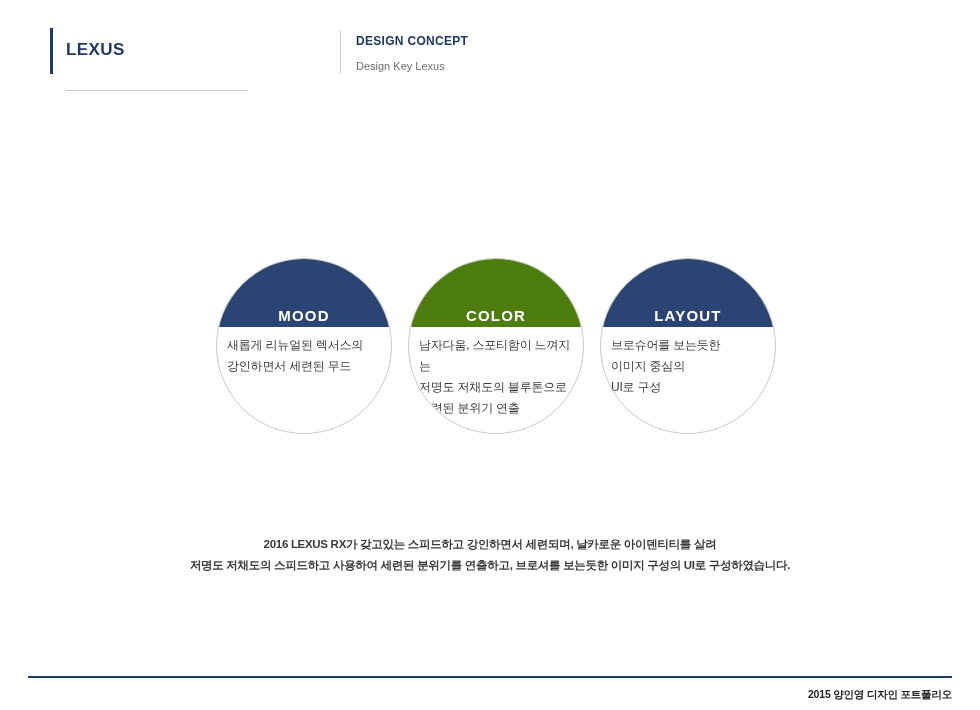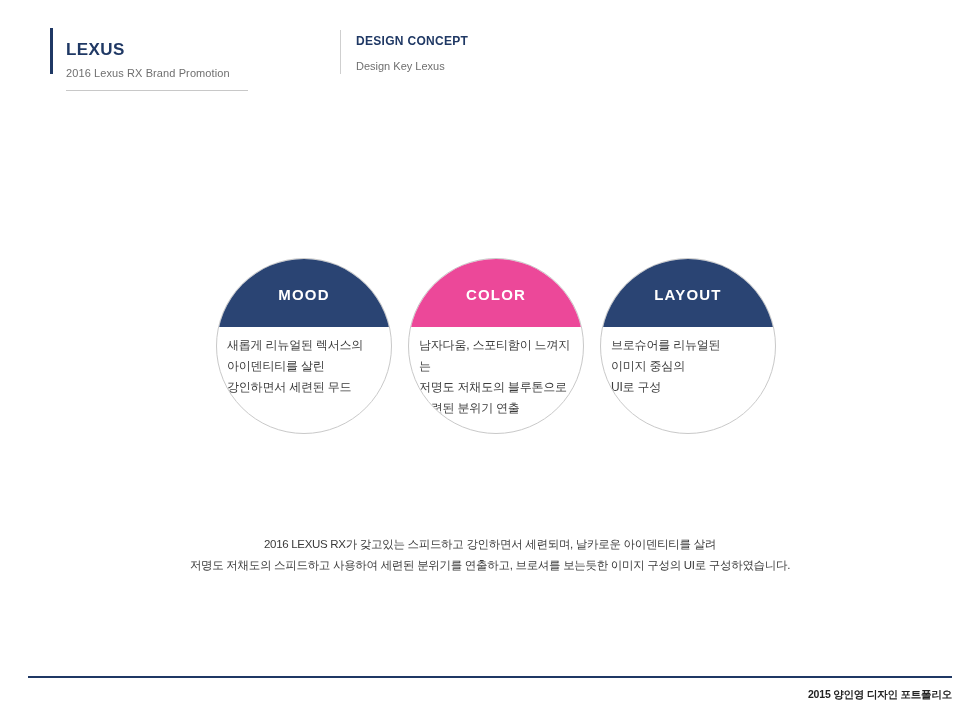--- a/index.html
+++ b/index.html
@@ -110,25 +110,25 @@
 
   .circle-cap {
     position: absolute;
     top: 0;
     left: 0;
     width: 174px;
     height: 68px;
     display: flex;
     align-items: flex-end;
     justify-content: center;
-    padding-bottom: 24px;
+    padding-bottom: 3px;
     box-sizing: border-box;
   }
   .cap-navy { background: #2a4473; }
-  .cap-gray { background: #ec4899; }
+  .cap-gray { background: #4d7c0f; }
   .circle-label {
     color: #ffffff;
     font-size: 15px;
     font-weight: bold;
     letter-spacing: 1.2px;
   }
   .circle-body {
     position: absolute;
     top: 76px;
     left: 10px;
@@ -144,20 +144,21 @@
   .description {
     position: absolute;
     top: 534px;
     left: 0;
     width: 980px;
     text-align: center;
     font-size: 11.5px;
     line-height: 21px;
     color: #3a3a3a;
     letter-spacing: -0.3px;
+    font-weight: bold;
   }
 
   
   .footer-rule {
     position: absolute;
     left: 28px;
     top: 676px;
     width: 924px;
     height: 2px;
     background: #1f3864;
@@ -172,60 +173,58 @@
     letter-spacing: -0.2px;
   }
 </style>
 </head>
 <body>
 
 <div class="header">
   <div class="header-rule"></div>
   <div class="brand-block">
     <div class="brand-title">LEXUS</div>
-    <div class="brand-sub">2016 Lexus RX Brand Promotion</div>
   </div>
   <div class="brand-underline"></div>
   <div class="header-divider"></div>
   <div class="section-block">
     <div class="section-title">DESIGN CONCEPT</div>
     <div class="section-sub">Design Key Lexus</div>
   </div>
 </div>
 
 <div class="circles">
 
   <div class="circle c1">
     <div class="circle-cap cap-navy">
       <span class="circle-label">MOOD</span>
     </div>
     <div class="circle-body">
       <div>새롭게 리뉴얼된 렉서스의</div>
-      <div>아이덴티티를 살린</div>
       <div>강인하면서 세련된 무드</div>
     </div>
   </div>
 
   <div class="circle c2">
     <div class="circle-cap cap-gray">
       <span class="circle-label">COLOR</span>
     </div>
     <div class="circle-body">
       <div>남자다움, 스포티함이 느껴지는</div>
       <div>저명도 저채도의 블루톤으로</div>
       <div>세련된 분위기 연출</div>
     </div>
   </div>
 
   <div class="circle c3">
     <div class="circle-cap cap-navy">
       <span class="circle-label">LAYOUT</span>
     </div>
     <div class="circle-body">
-      <div>브로슈어를 리뉴얼된</div>
+      <div>브로슈어를 보는듯한</div>
       <div>이미지 중심의</div>
       <div>UI로 구성</div>
     </div>
   </div>
 
 </div>
 
 <div class="description">
   <div>2016 LEXUS RX가 갖고있는 스피드하고 강인하면서 세련되며, 날카로운 아이덴티티를 살려</div>
   <div>저명도 저채도의 스피드하고 사용하여 세련된 분위기를 연출하고, 브로셔를 보는듯한 이미지 구성의 UI로 구성하였습니다.</div>

